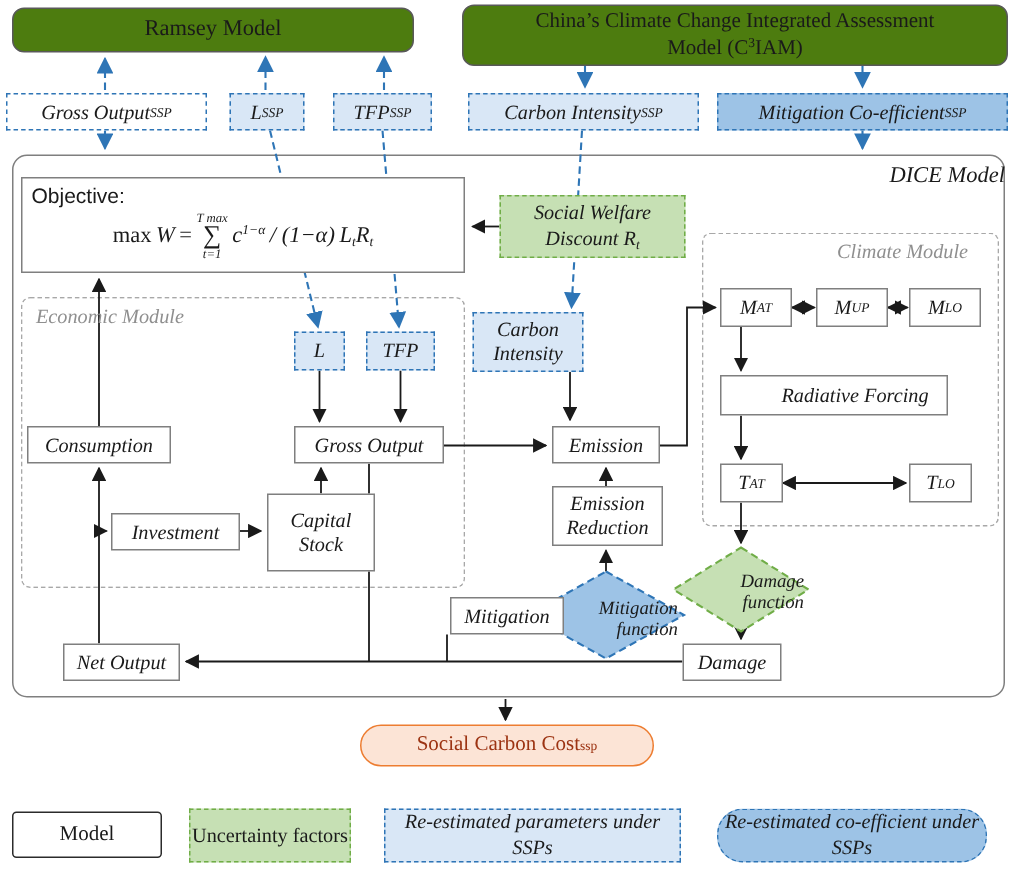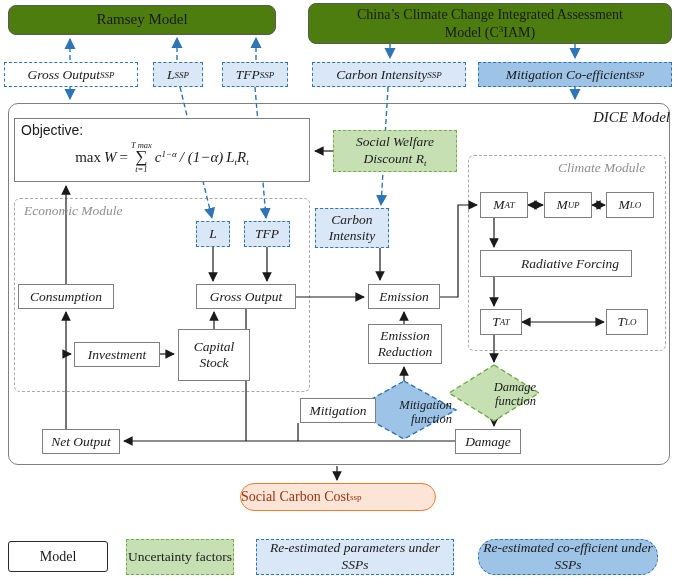--- a/index.html
+++ b/index.html
@@ -22,21 +22,21 @@
   sup{font-size:9px;vertical-align:5px;line-height:0;}
   .objective{position:absolute;box-sizing:border-box;border:1px solid #7f7f7f;background:#fff;
              display:flex;flex-direction:column;padding:3px 6px;}
   .obj-label{font-family:"Liberation Sans",sans-serif;font-size:14px;}
   .formula{display:flex;align-items:center;justify-content:center;gap:3px;font-size:15px;margin-top:3px;}
   .sig{display:inline-flex;flex-direction:column;align-items:center;line-height:0.95;}
   .sig .lim{font-size:8.5px;}
   .sig .s{font-size:17px;}
   .diamond-label{position:absolute;box-sizing:border-box;text-align:right;font-size:12.5px;
                  font-style:italic;line-height:1.12;}
-  .scc{position:absolute;box-sizing:border-box;display:flex;align-items:center;
+  .scc{position:absolute;box-sizing:border-box;display:flex;align-items:center;justify-content:center;
        background:#fce4d6;border:1.5px solid #ed7d31;border-radius:14px;font-size:14px;color:#9c3312;}
   .legend-model{position:absolute;box-sizing:border-box;display:flex;align-items:center;justify-content:center;
        background:#fff;border:1.5px solid #2b2b2b;border-radius:3px;font-size:14px;}
   .two-line{line-height:1.25;}
   svg{position:absolute;left:0;top:0;pointer-events:none;}
 </style>
 </head>
 <body>
 
 <div id="canvas">

